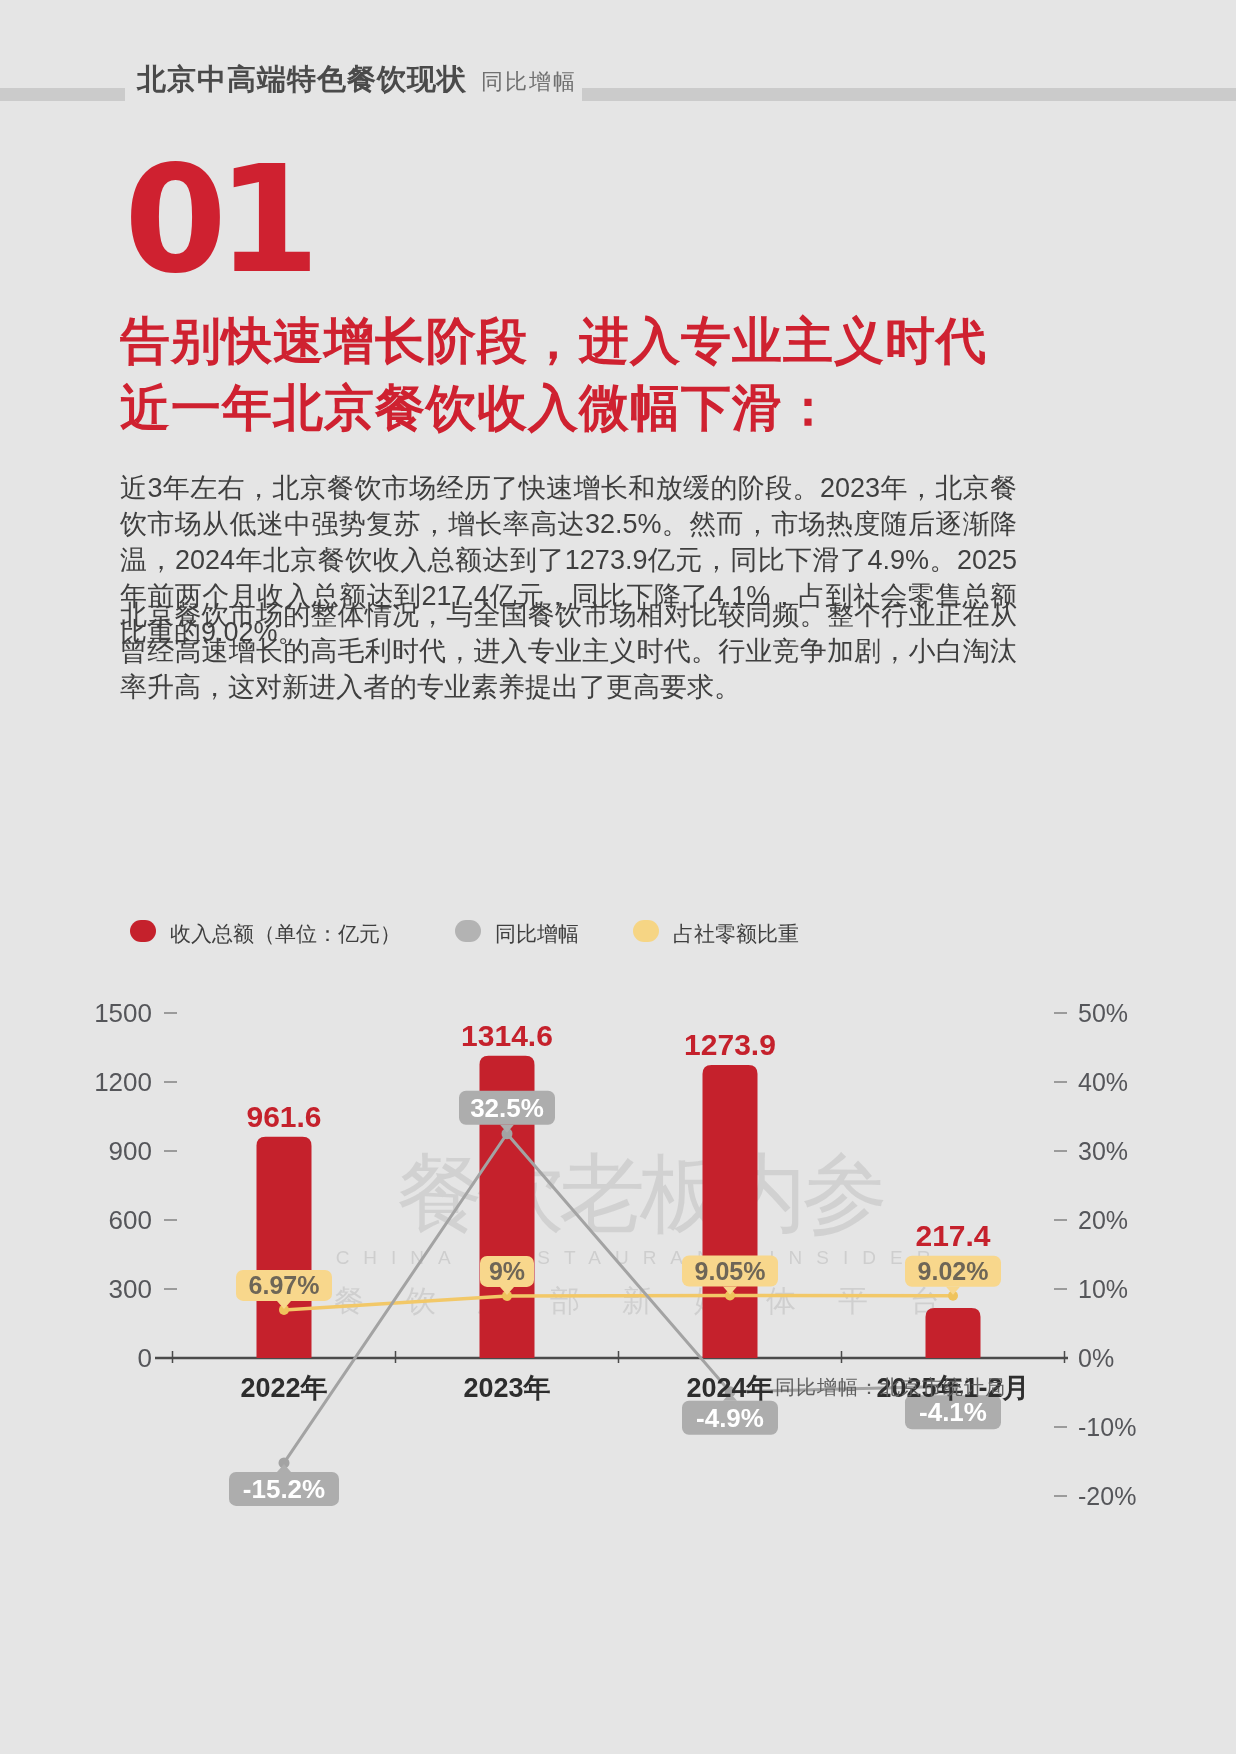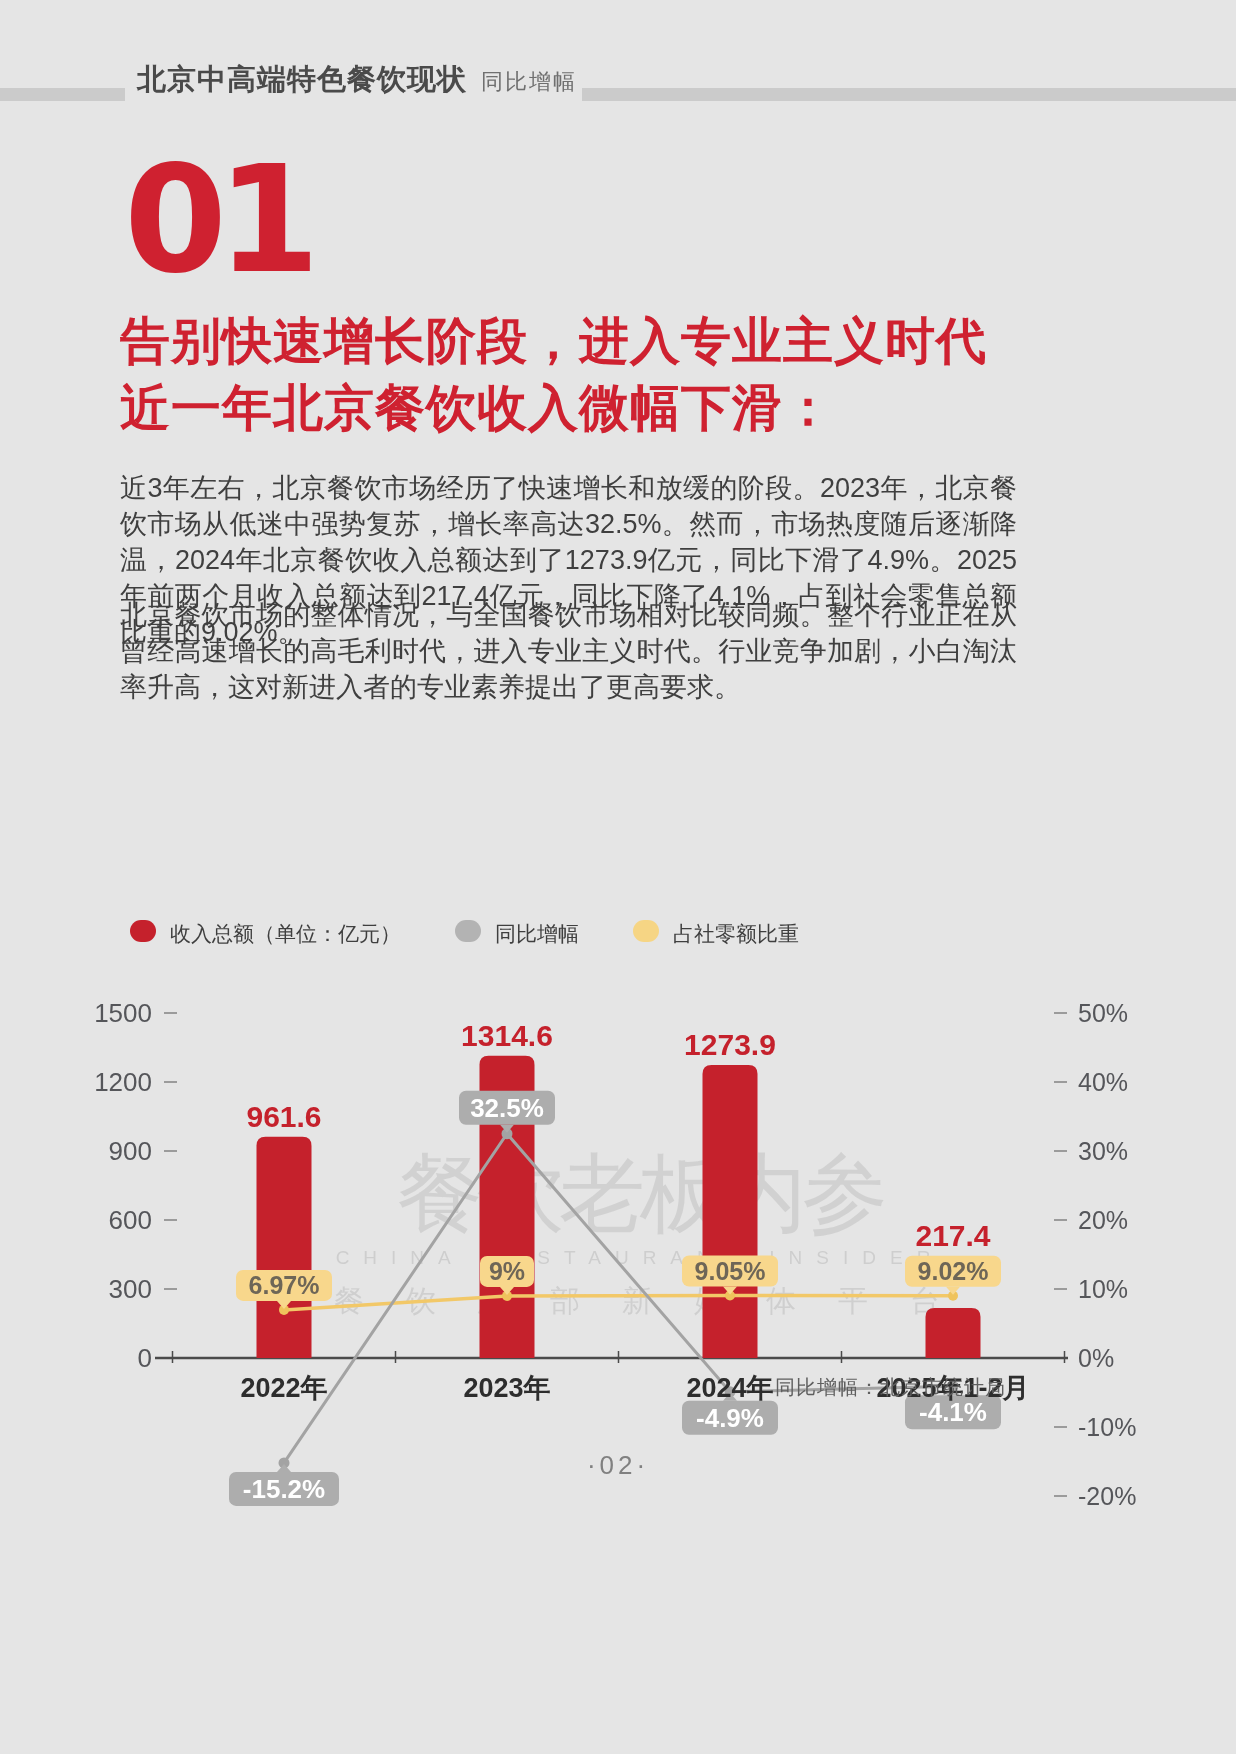--- a/index.html
+++ b/index.html
@@ -176,15 +176,14 @@
       </g>
       <g>
         <text x="284" y="1397" text-anchor="middle" font-size="27" font-weight="700" fill="#2d2d2d">2022年</text>
         <text x="507" y="1397" text-anchor="middle" font-size="27" font-weight="700" fill="#2d2d2d">2023年</text>
         <text x="730" y="1397" text-anchor="middle" font-size="27" font-weight="700" fill="#2d2d2d">2024年</text>
         <text x="953" y="1397" text-anchor="middle" font-size="27" font-weight="700" fill="#2d2d2d">2025年1-2月</text>
       </g>
     </svg>
 
   <div class="source">同比增幅：北京市统计局</div>
-  <div class="pagenum">·02·</div>
 
 </div>
 
 </body></html>

